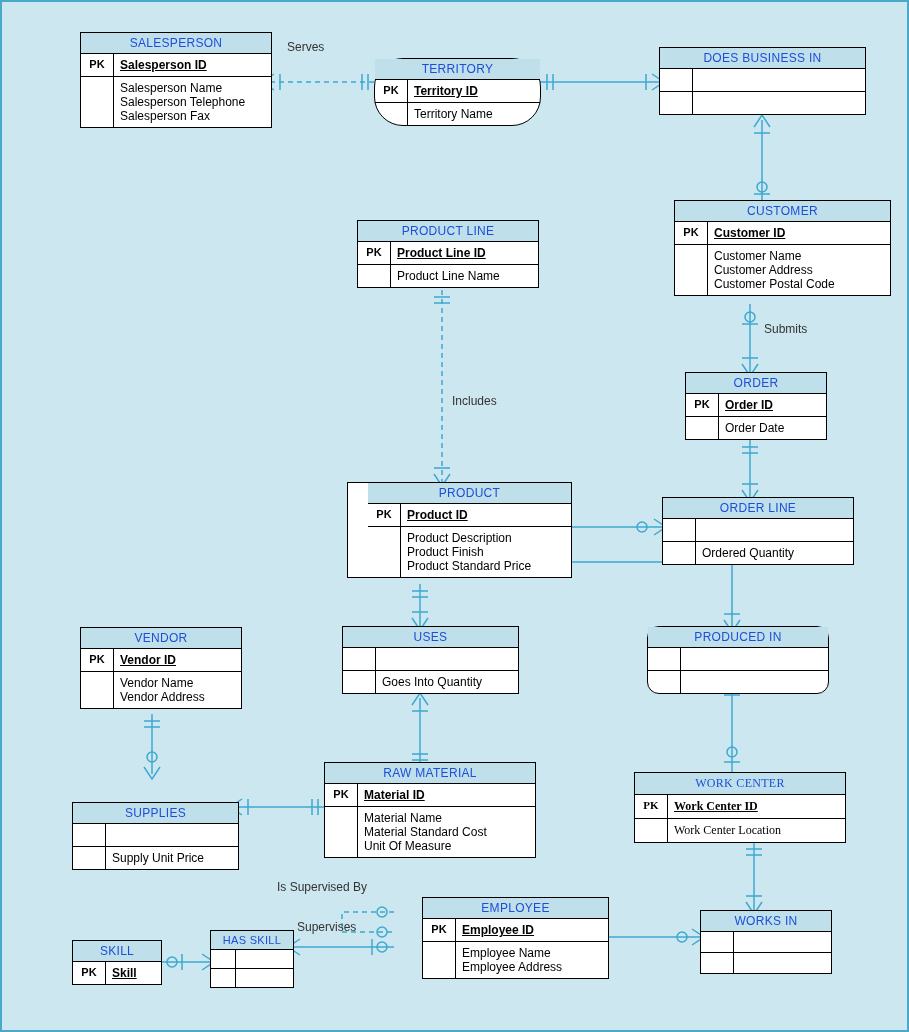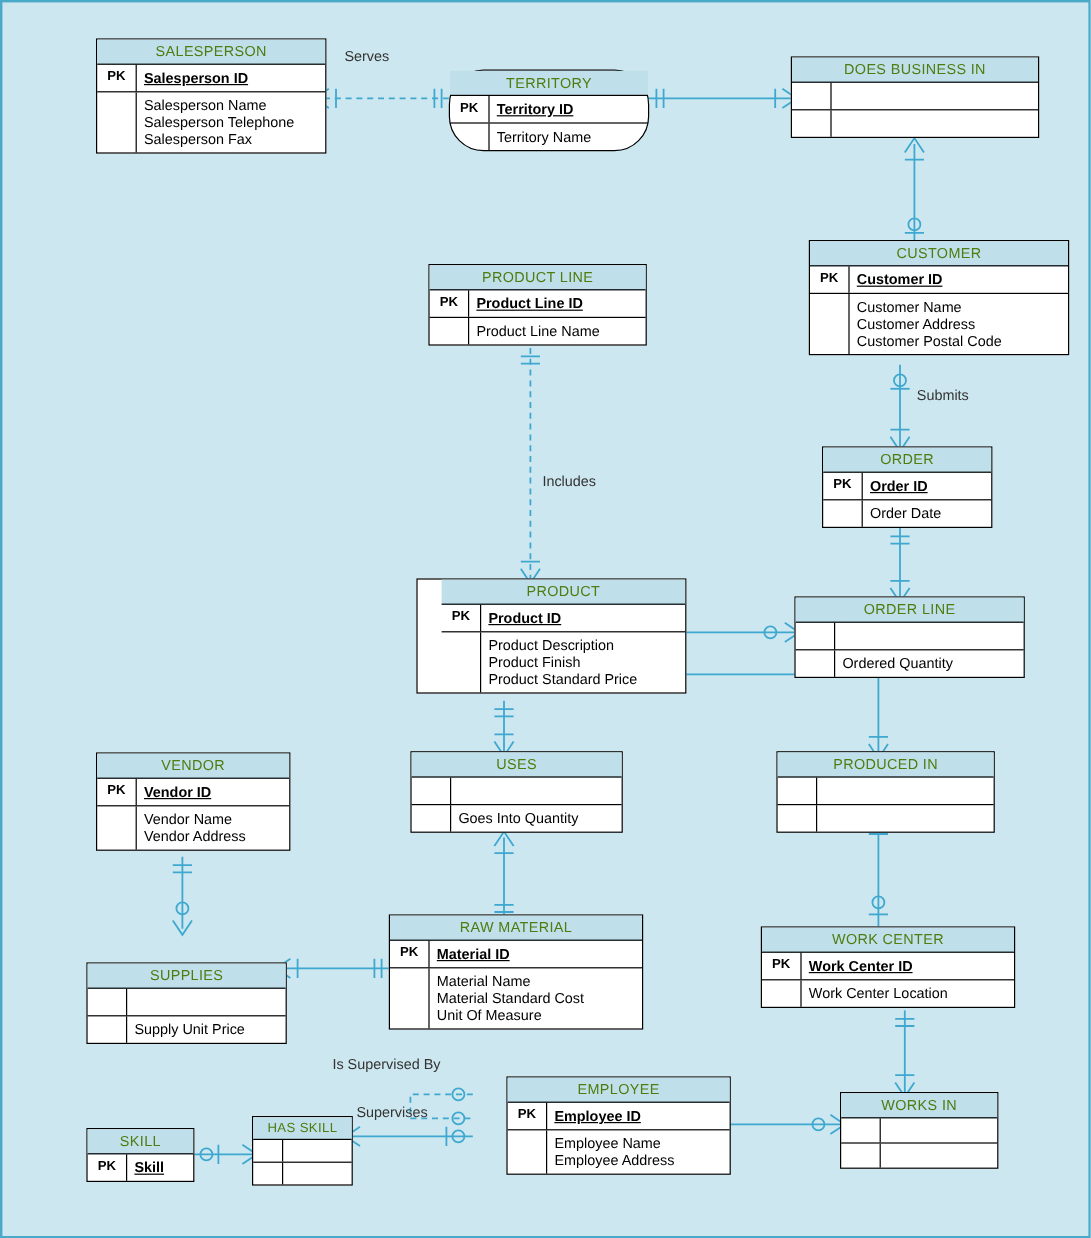--- a/index.html
+++ b/index.html
@@ -21,21 +21,21 @@
     background: #fff;
     border: 1px solid #000;
     font-size: 12px;
   }
   .entity .title {
     background: #bfe0eb;
     text-align: center;
     font-weight: normal;
     padding: 3px 6px;
     border-bottom: 1px solid #000;
-    color: #4d7c0f;
+    color: #1d4ed8;
     letter-spacing: 0.3px;
   }
   .entity .row {
     display: flex;
     border-bottom: 1px solid #000;
   }
   .entity .row:last-child { border-bottom: none; }
   .entity .pk-col {
     width: 28px;
     border-right: 1px solid #000;
@@ -288,21 +288,21 @@
   <div class="row" style="height:22px;">
     <div class="pk-col"></div>
     <div class="attr-col"></div>
   </div>
   <div class="row">
     <div class="pk-col"></div>
     <div class="attr-col">Goes Into Quantity</div>
   </div>
 </div>
 
-<div class="entity" style="left:645px; top:624px; width:180px;">
+<div class="entity" style="left:645px; top:624px; width:180px;border-radius:12px;">
   <div class="title">PRODUCED IN</div>
   <div class="row" style="height:22px;">
     <div class="pk-col"></div>
     <div class="attr-col"></div>
   </div>
   <div class="row" style="height:22px;">
     <div class="pk-col"></div>
     <div class="attr-col"></div>
   </div>
 </div>
@@ -328,21 +328,21 @@
   <div class="row">
     <div class="pk-col"></div>
     <div class="attr-col">
       <div>Material Name</div>
       <div>Material Standard Cost</div>
       <div>Unit Of Measure</div>
     </div>
   </div>
 </div>
 
-<div class="entity" style="left:632px; top:770px; width:210px;">
+<div class="entity" style="left:632px; top:770px; width:210px;font-family:Liberation Serif, serif;">
   <div class="title">WORK CENTER</div>
   <div class="row">
     <div class="pk-col">PK</div>
     <div class="attr-col pk-attr">Work Center ID</div>
   </div>
   <div class="row">
     <div class="pk-col"></div>
     <div class="attr-col">Work Center Location</div>
   </div>
 </div>

